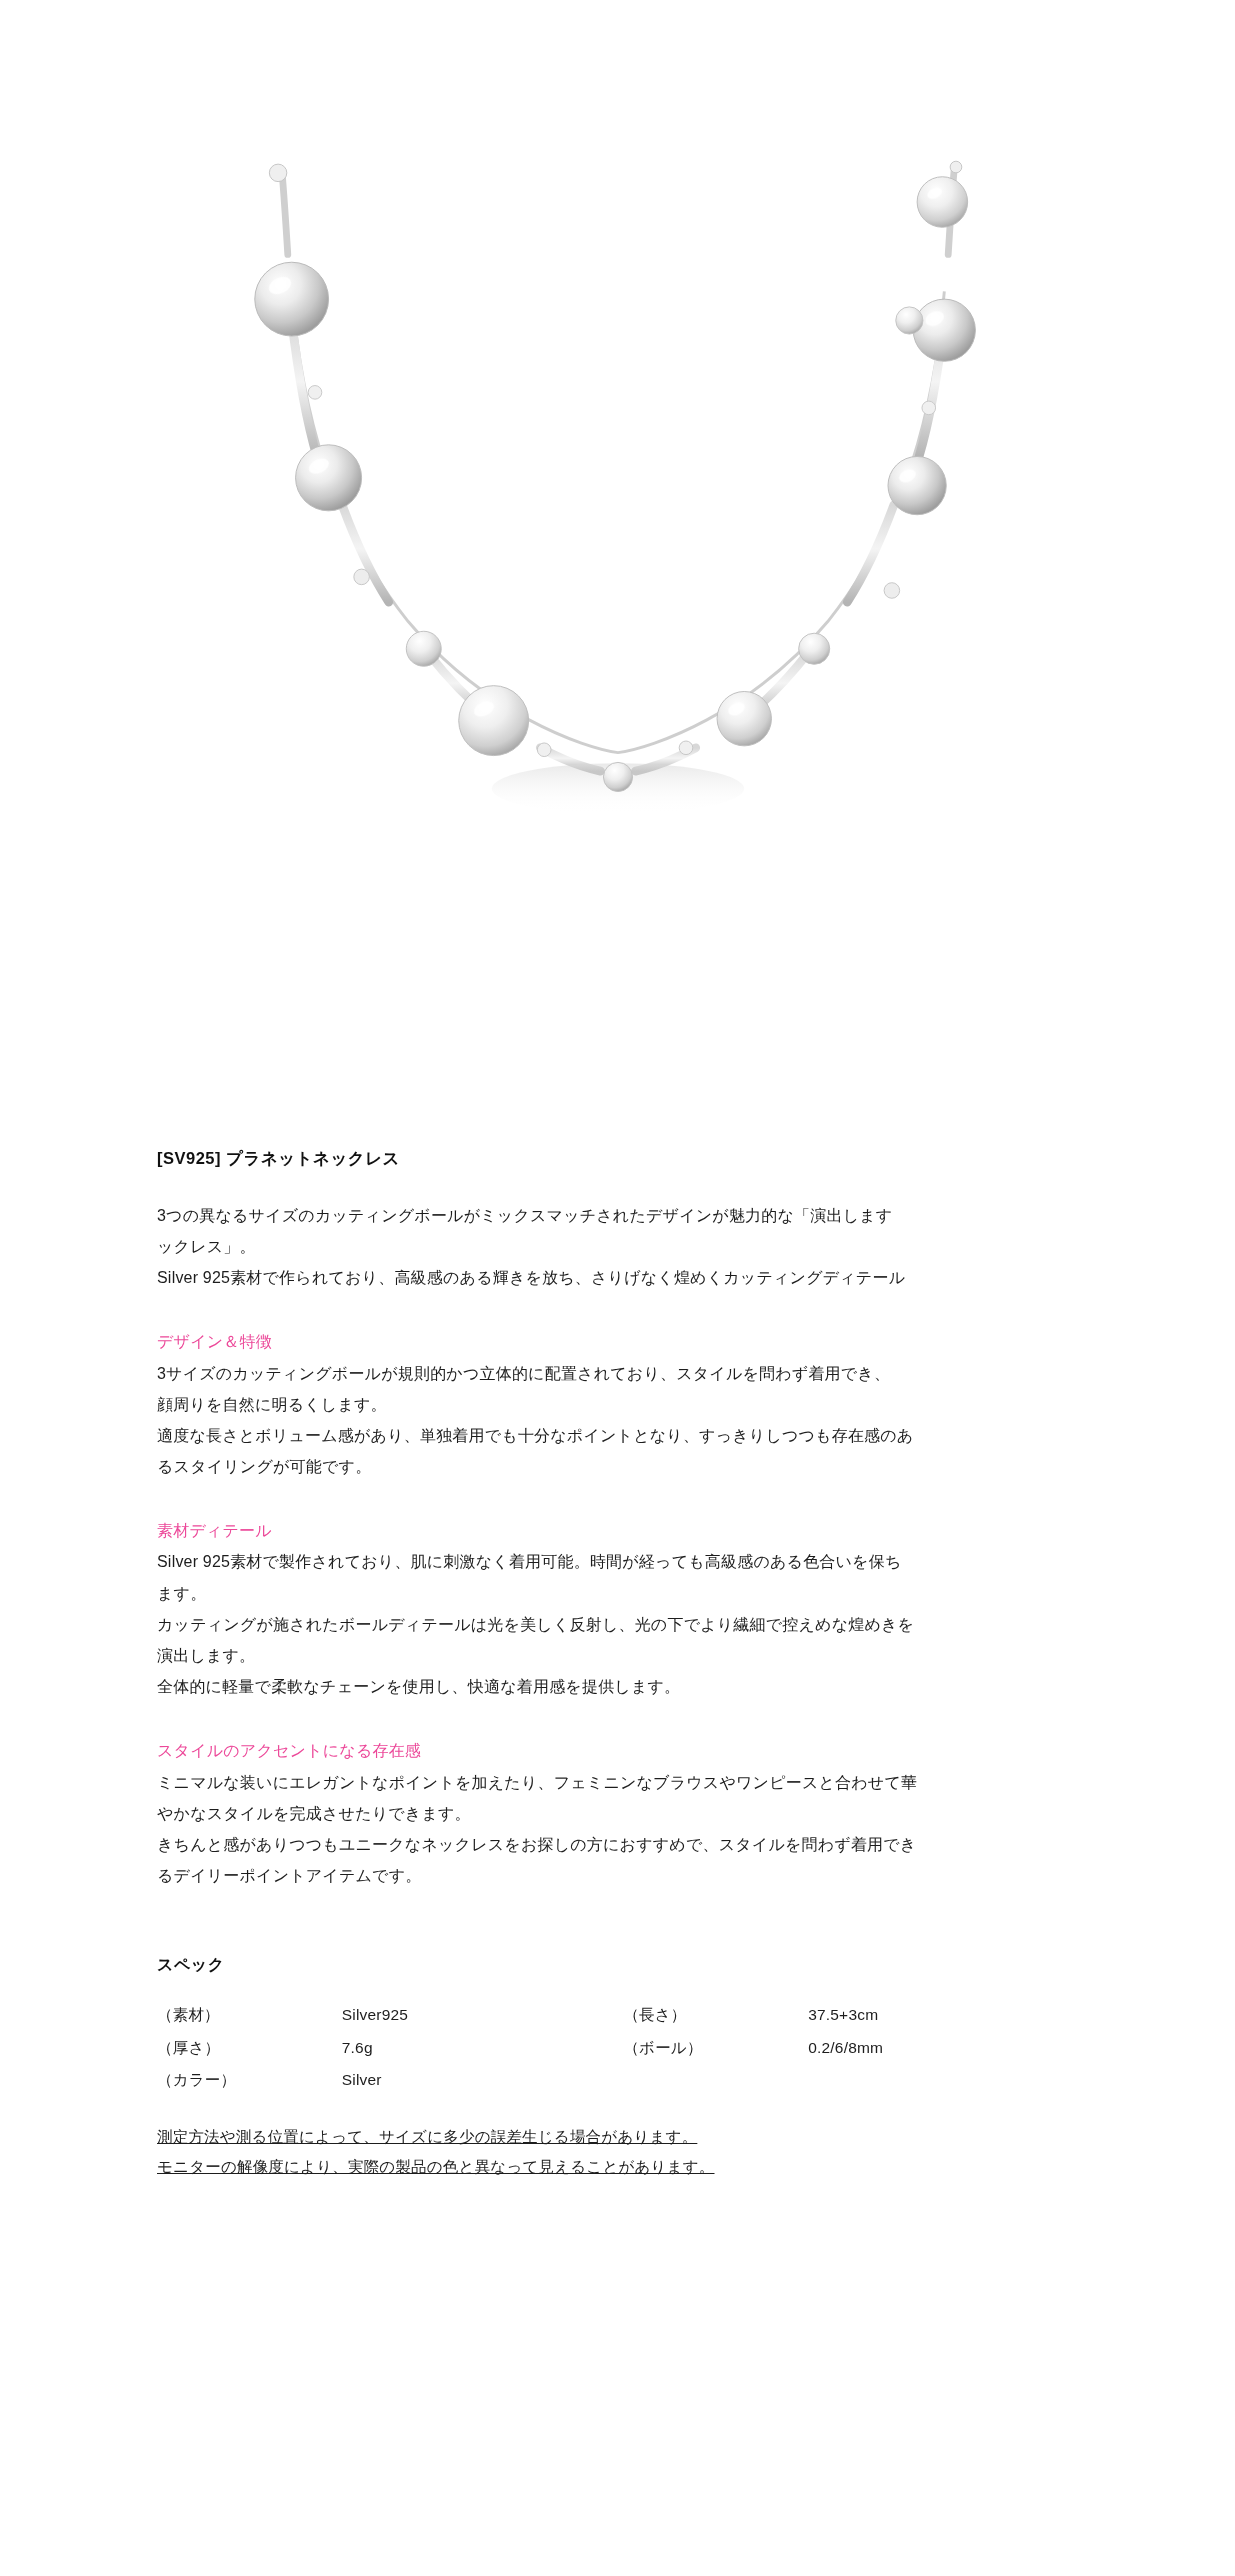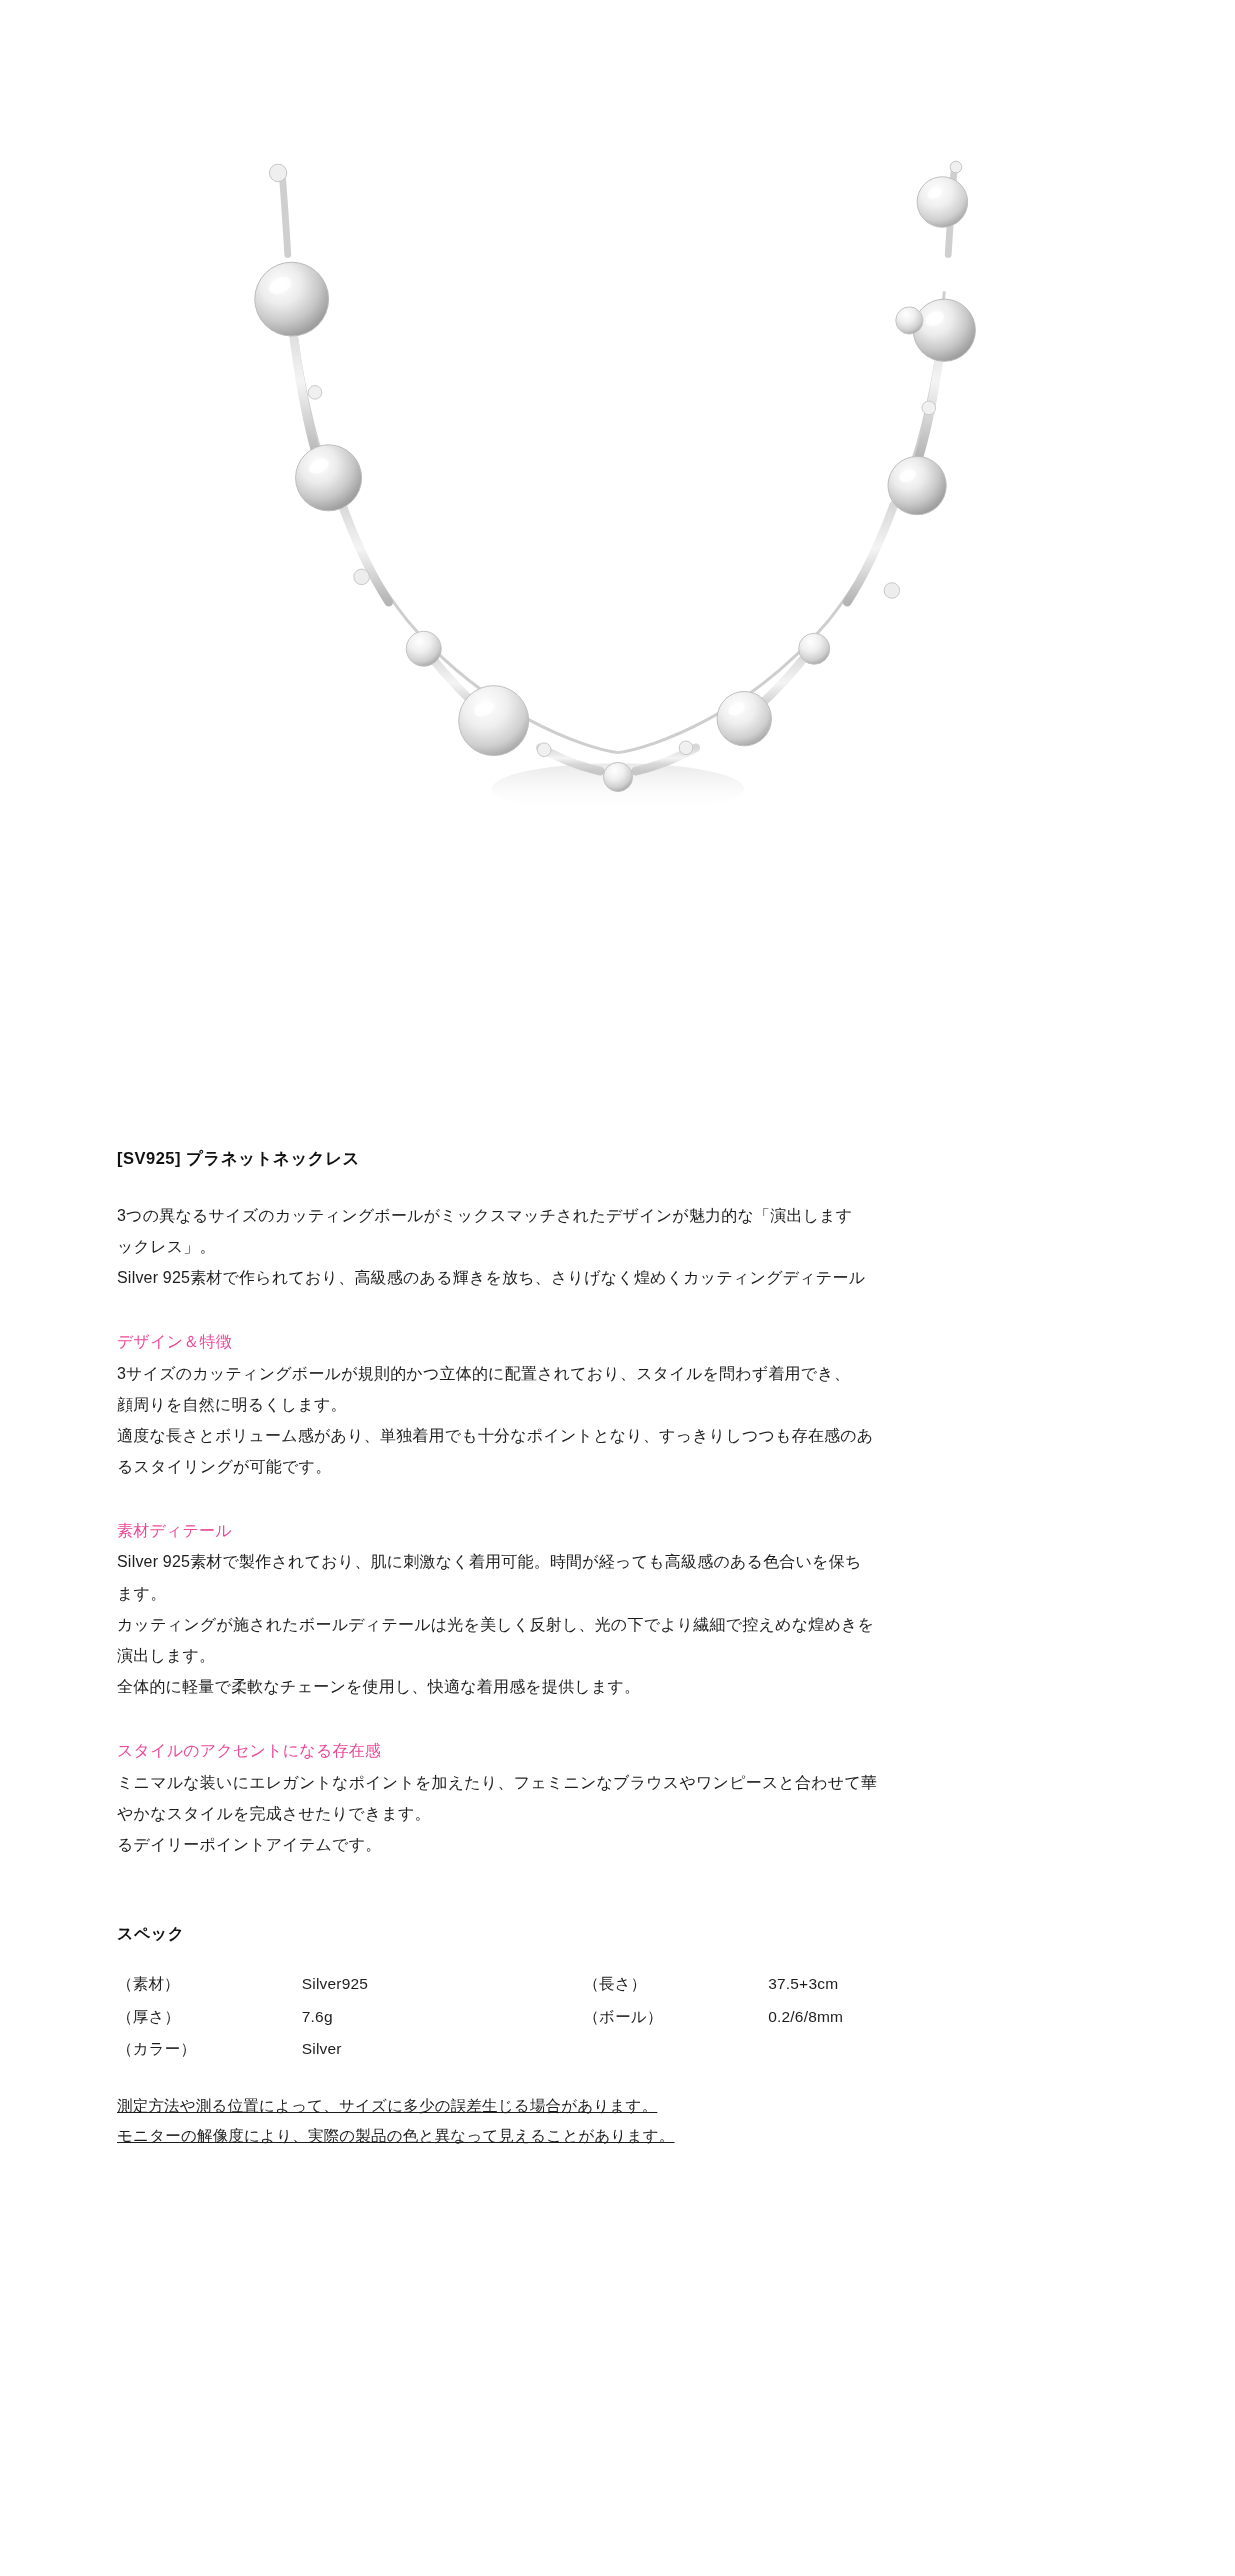--- a/index.html
+++ b/index.html
@@ -34,20 +34,21 @@
     position: absolute;
     left: 0;
     top: 0;
   }
 
   
   .content {
     position: relative;
     padding: 0 117px 58px 117px;
     box-sizing: border-box;
+    margin-left: 40px;
   }
   .product-title {
     font-size: 16.5px;
     font-weight: bold;
     letter-spacing: 0.5px;
     color: #111;
     margin: 0 0 29px 0;
     line-height: 1.5;
   }
   .para {
@@ -213,20 +214,21 @@
       <div class="para">ます。</div>
       <div class="para">カッティングが施されたボールディテールは光を美しく反射し、光の下でより繊細で控えめな煌めきを</div>
       <div class="para">演出します。</div>
       <div class="para">全体的に軽量で柔軟なチェーンを使用し、快適な着用感を提供します。</div>
     </div>
 
     <div class="block">
       <div class="block-head">スタイルのアクセントになる存在感</div>
       <div class="para">ミニマルな装いにエレガントなポイントを加えたり、フェミニンなブラウスやワンピースと合わせて華</div>
       <div class="para">やかなスタイルを完成させたりできます。</div>
+      <div class="para">きちんと感がありつつもユニークなネックレスをお探しの方におすすめで、スタイルを問わず着用でき</div>
       <div class="para">るデイリーポイントアイテムです。</div>
     </div>
 
     <div class="spec-title">スペック</div>
 
     <table class="spec">
       <tbody>
         <tr>
           <td class="lbl">（素材）</td>
           <td class="val">Silver925</td>

